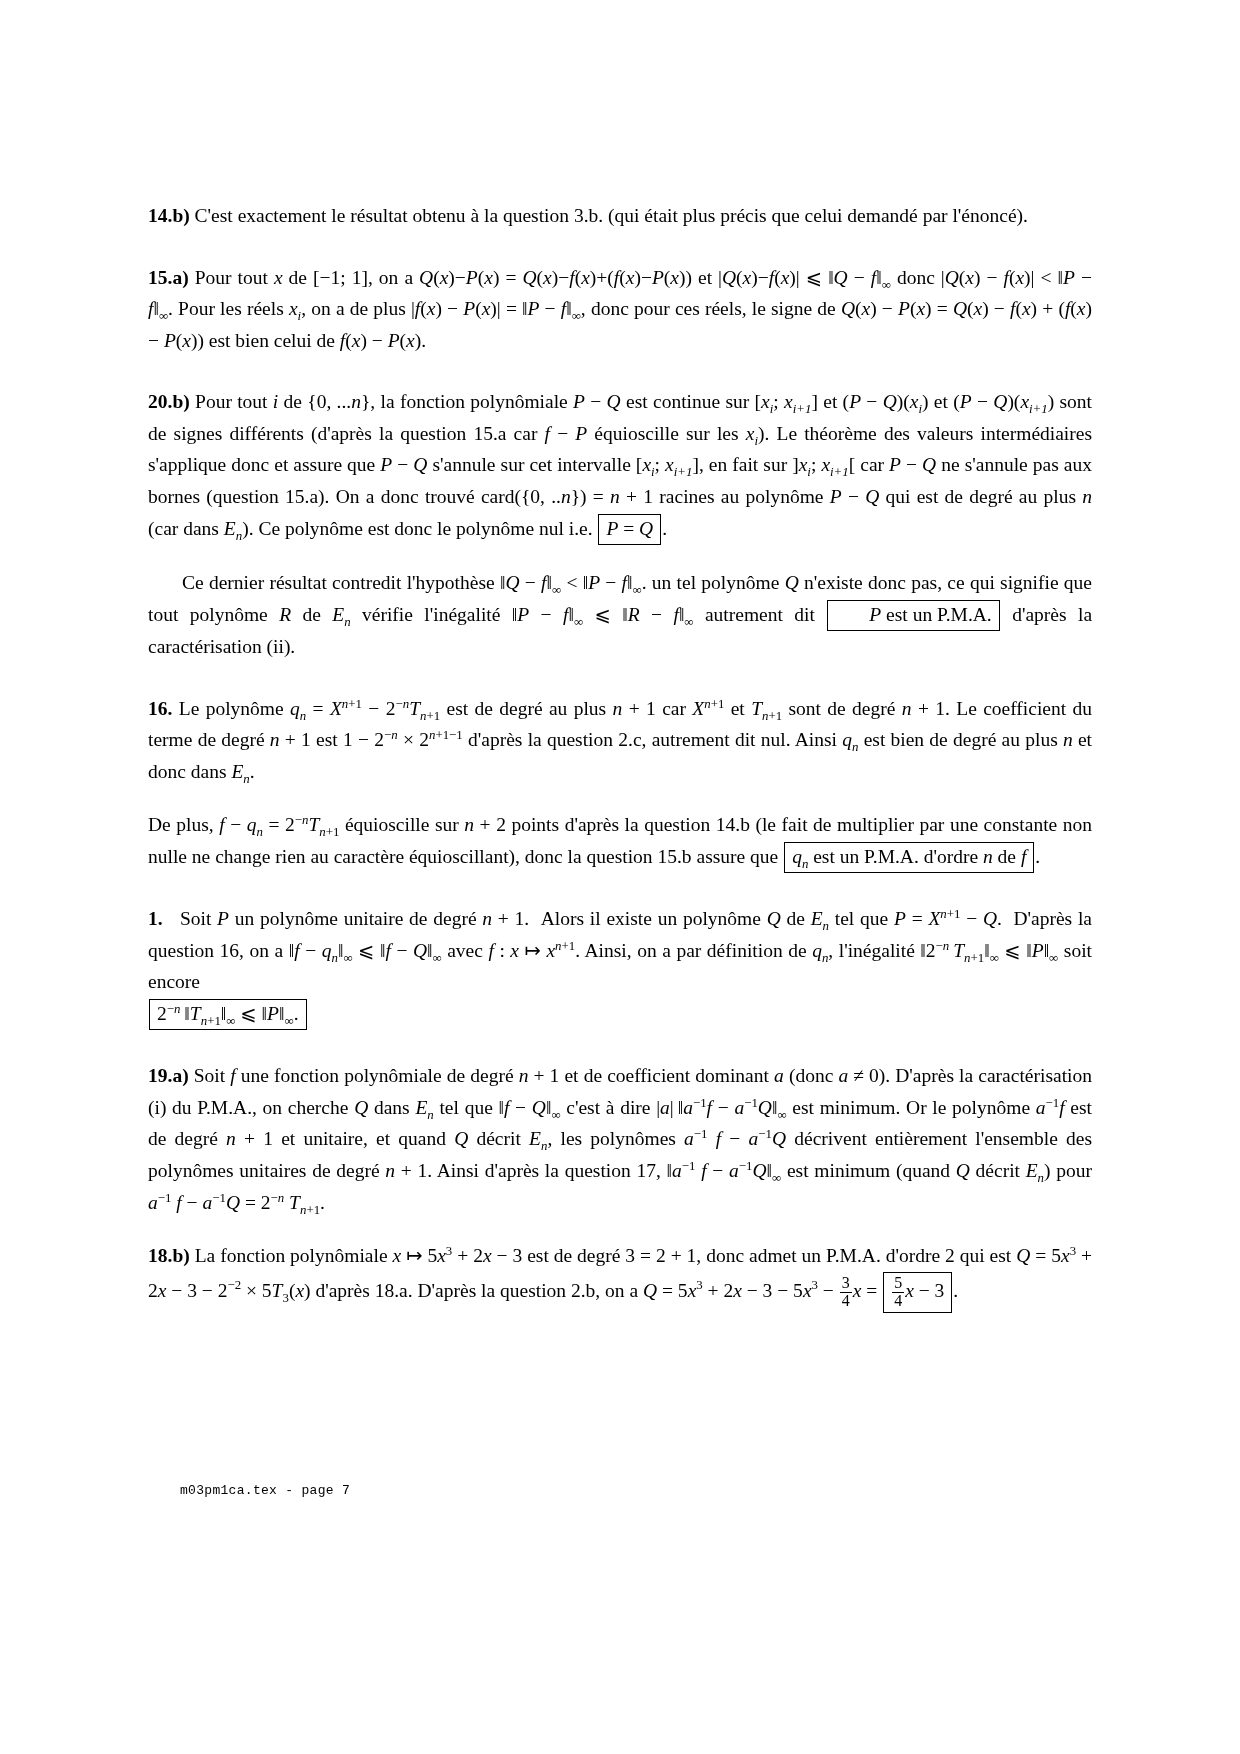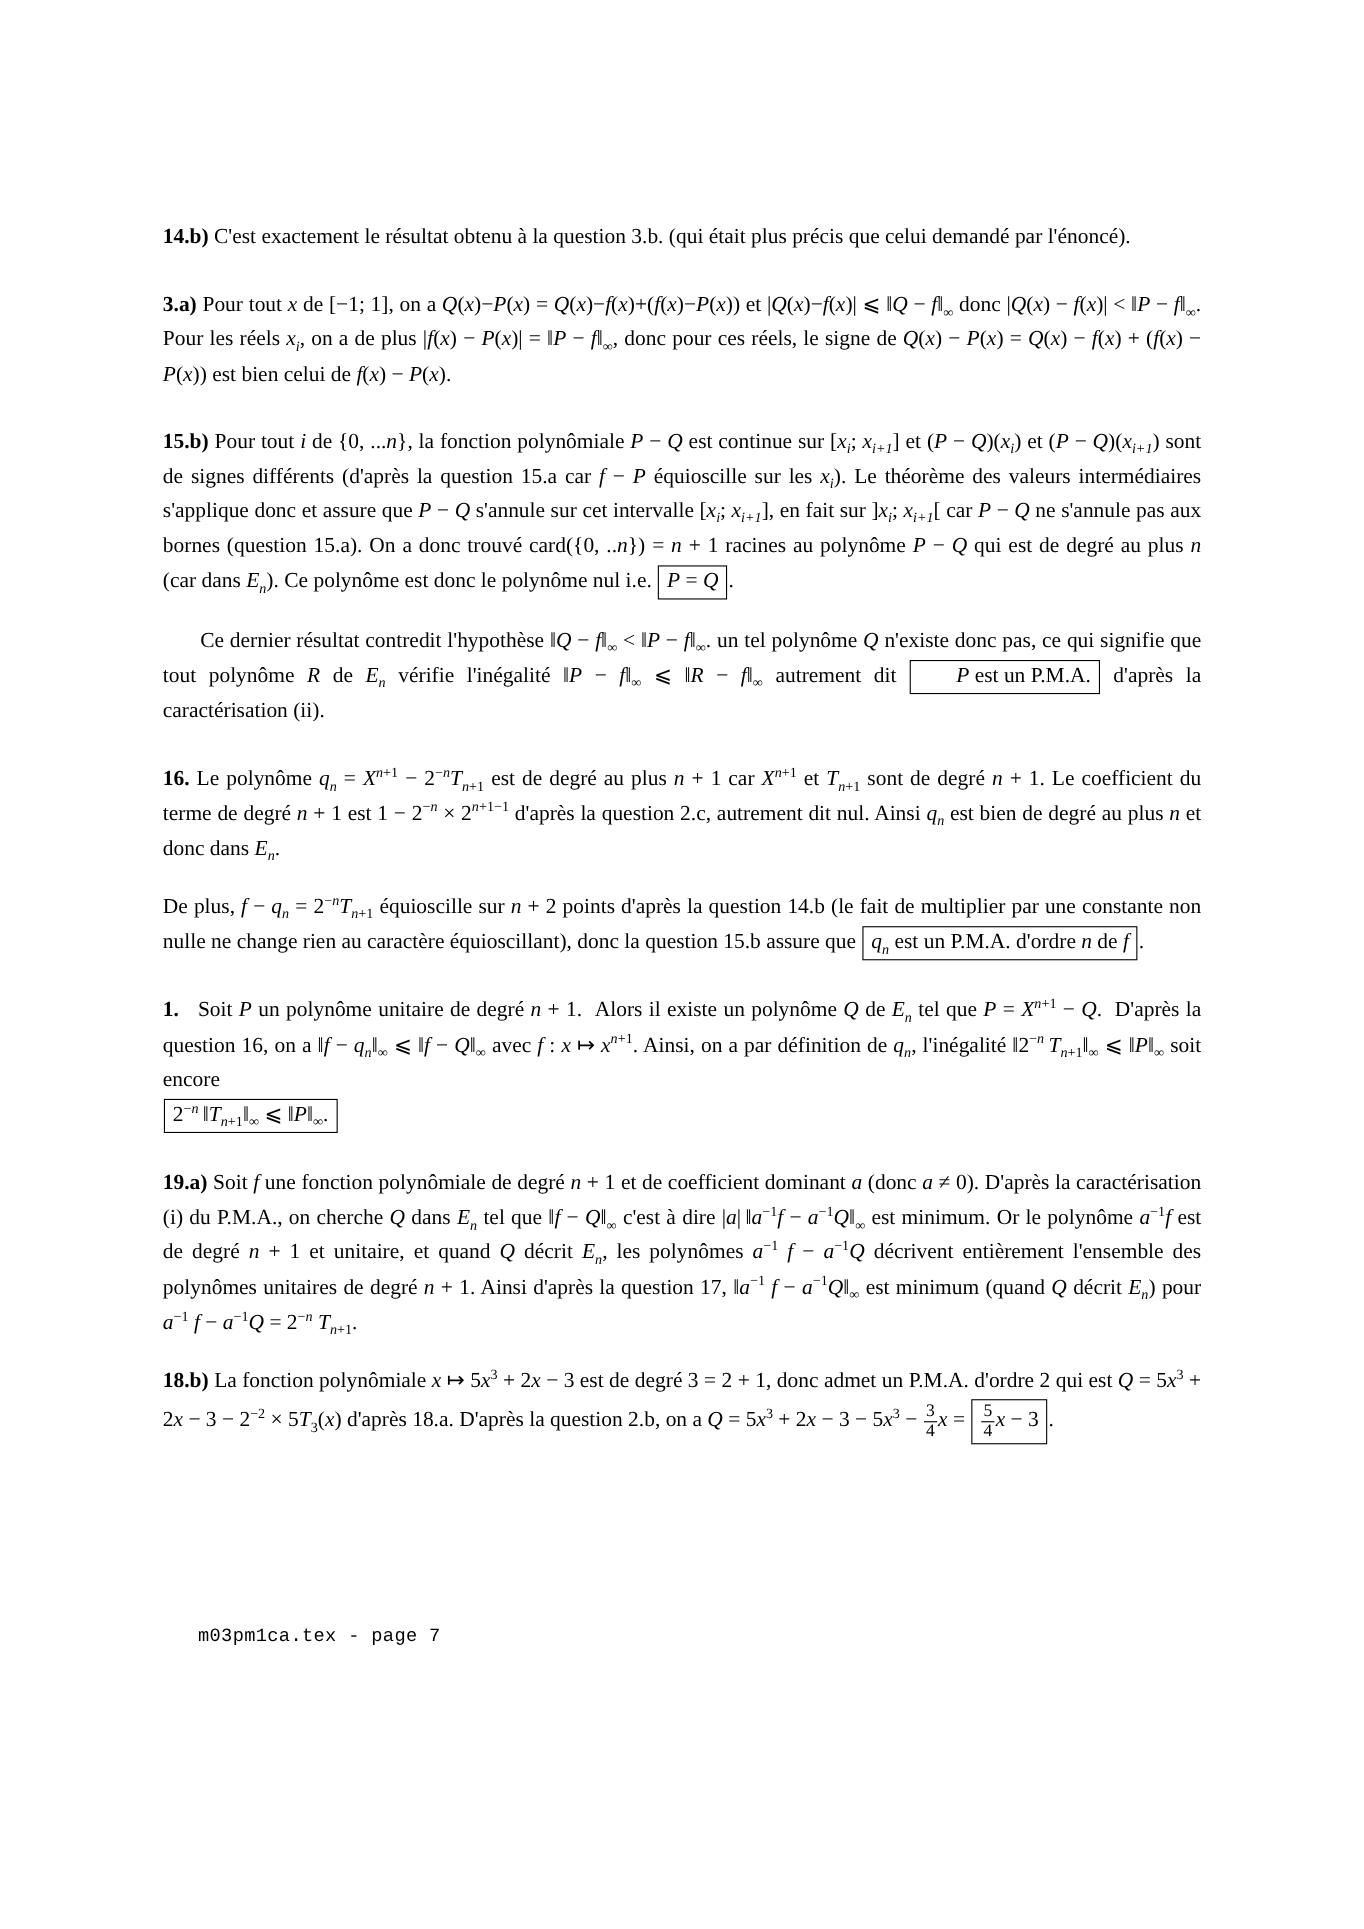--- a/index.html
+++ b/index.html
@@ -51,47 +51,47 @@
   .frac .den { display: block; border-top: 1px solid #000; padding: 0 2px; }
   sup, sub {
     font-size: 0.66em;
     line-height: 0;
   }
   .footer {
     position: absolute;
     left: 148px;
     bottom: 148px;
     font-family: "Liberation Mono", monospace;
-    font-size: 17px;
+    font-size: 13px;
     letter-spacing: 0.3px;
     padding-left: 32px;
   }
   .mathline { white-space: nowrap; }
 </style>
 </head>
 <body>
 
 <div class="page">
 
   <p class="para">
     <span class="lead">14.b)</span>
     C'est exactement le résultat obtenu à la question 3.b. (qui était plus précis que celui
     demandé par l'énoncé).
   </p>
 
   <p class="para">
-    <span class="lead">3.a)</span>
+    <span class="lead">15.a)</span>
     Pour tout <i>x</i> de [−1;&nbsp;1], on a <i>Q</i>(<i>x</i>)−<i>P</i>(<i>x</i>) = <i>Q</i>(<i>x</i>)−<i>f</i>(<i>x</i>)+(<i>f</i>(<i>x</i>)−<i>P</i>(<i>x</i>)) et |<i>Q</i>(<i>x</i>)−<i>f</i>(<i>x</i>)| ⩽
     ‖<i>Q</i> − <i>f</i>‖<sub>∞</sub> donc |<i>Q</i>(<i>x</i>) − <i>f</i>(<i>x</i>)| &lt; ‖<i>P</i> − <i>f</i>‖<sub>∞</sub>. Pour les réels <i>x<sub>i</sub></i>, on a de plus |<i>f</i>(<i>x</i>) − <i>P</i>(<i>x</i>)| =
     ‖<i>P</i> − <i>f</i>‖<sub>∞</sub>, donc pour ces réels, le signe de <i>Q</i>(<i>x</i>) − <i>P</i>(<i>x</i>) = <i>Q</i>(<i>x</i>) − <i>f</i>(<i>x</i>) + (<i>f</i>(<i>x</i>) − <i>P</i>(<i>x</i>)) est
     bien celui de <i>f</i>(<i>x</i>) − <i>P</i>(<i>x</i>).
   </p>
 
   <p class="para tight">
-    <span class="lead">15.b)</span>
+    <span class="lead">20.b)</span>
     Pour tout <i>i</i> de {0,&nbsp;...<i>n</i>}, la fonction polynômiale <i>P</i> − <i>Q</i> est continue sur [<i>x<sub>i</sub></i>;&nbsp;<i>x<sub>i+1</sub></i>] et
     (<i>P</i> − <i>Q</i>)(<i>x<sub>i</sub></i>) et (<i>P</i> − <i>Q</i>)(<i>x<sub>i+1</sub></i>) sont de signes différents (d'après la question 15.a car <i>f</i> − <i>P</i>
     équioscille sur les <i>x<sub>i</sub></i>). Le théorème des valeurs intermédiaires s'applique donc et assure que
     <i>P</i> − <i>Q</i> s'annule sur cet intervalle [<i>x<sub>i</sub></i>;&nbsp;<i>x<sub>i+1</sub></i>], en fait sur ]<i>x<sub>i</sub></i>;&nbsp;<i>x<sub>i+1</sub></i>[ car <i>P</i> − <i>Q</i> ne s'annule pas aux
     bornes (question 15.a). On a donc trouvé card({0,&nbsp;..<i>n</i>}) = <i>n</i> + 1 racines au polynôme <i>P</i> − <i>Q</i>
     qui est de degré au plus <i>n</i> (car dans <i>E<sub>n</sub></i>). Ce polynôme est donc le polynôme nul i.e.
     <span class="boxed mathline"><i>P</i> = <i>Q</i></span>.
   </p>
 
   <p class="para indent">

